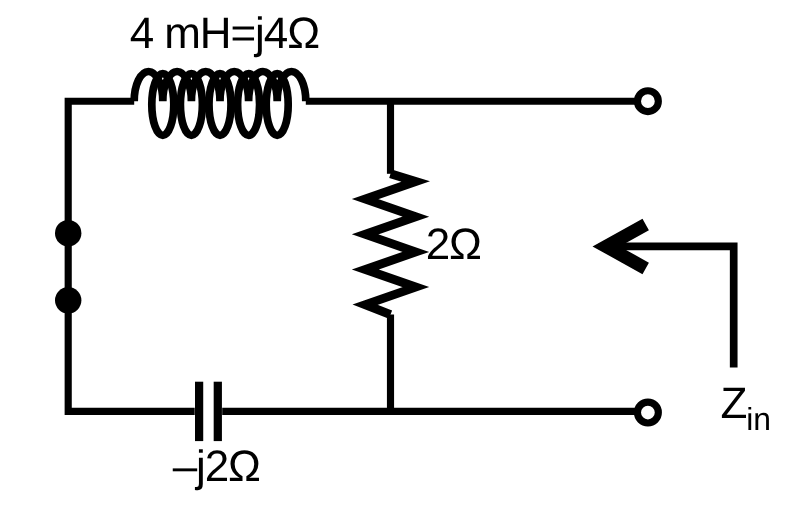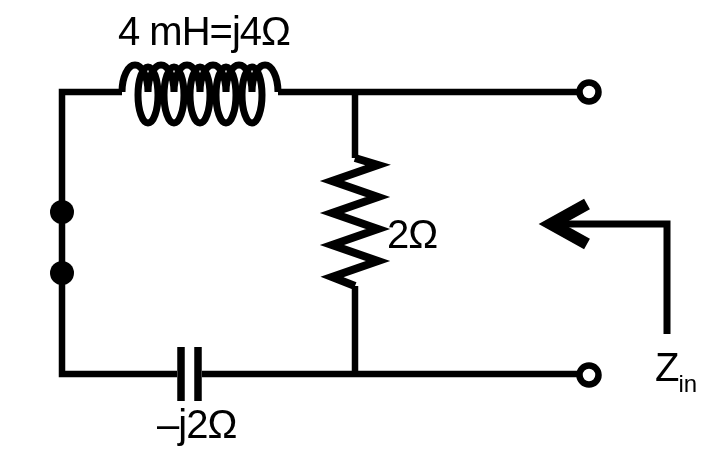--- a/index.html
+++ b/index.html
@@ -23,25 +23,25 @@
   }
   .lbl {
     position: absolute;
     font-size: 40px;
     line-height: 1;
     letter-spacing: -1px;
     white-space: nowrap;
     color: #000000;
   }
   .lbl-inductor  { left: 118px; top: 11px;  }
-  .lbl-resistor  { left: 387px; top: 214px; }
+  .lbl-resistor  { left: 387px; top: 202px; }
   .lbl-capacitor { left: 157px; top: 404px; }
   .lbl-zin       { left: 655px; top: 347px; }
   .sub {
-    font-size: 24px;
+    font-size: 29px;
     vertical-align: -11px;
     letter-spacing: 0;
   }
 </style>
 </head>
 <body>
 
 <div class="stage">
 
   <svg width="726" height="461" viewBox="0 0 726 461" fill="none" stroke="#000000" stroke-linecap="butt" stroke-linejoin="miter">

